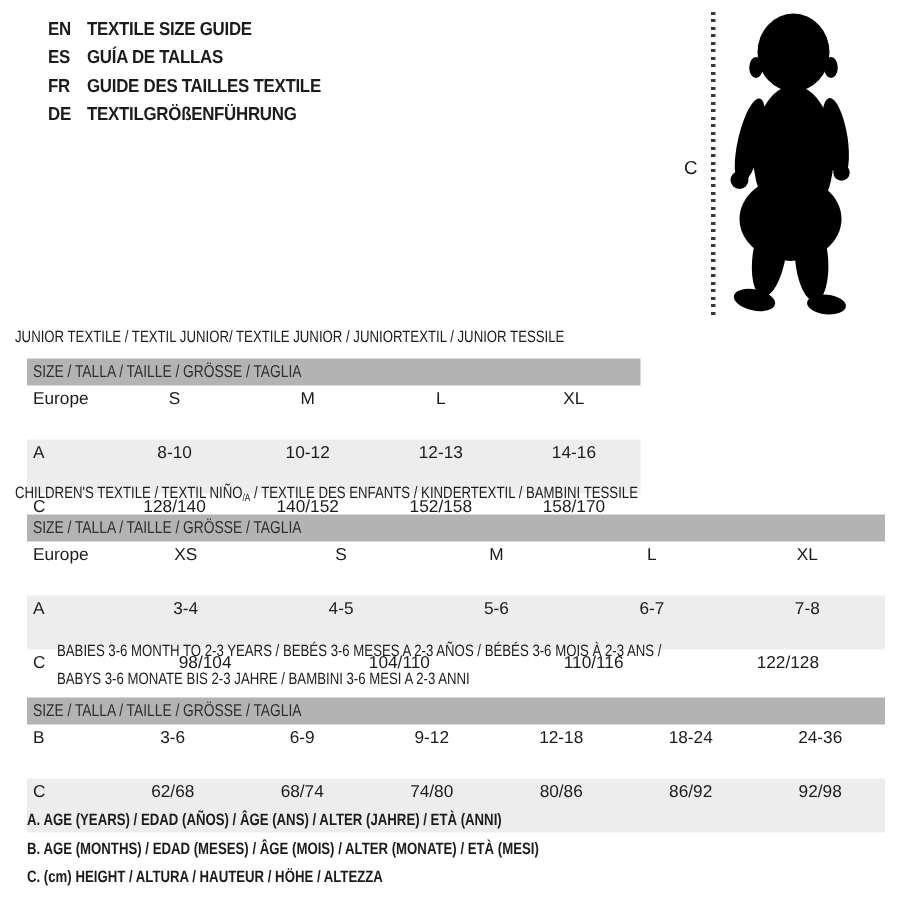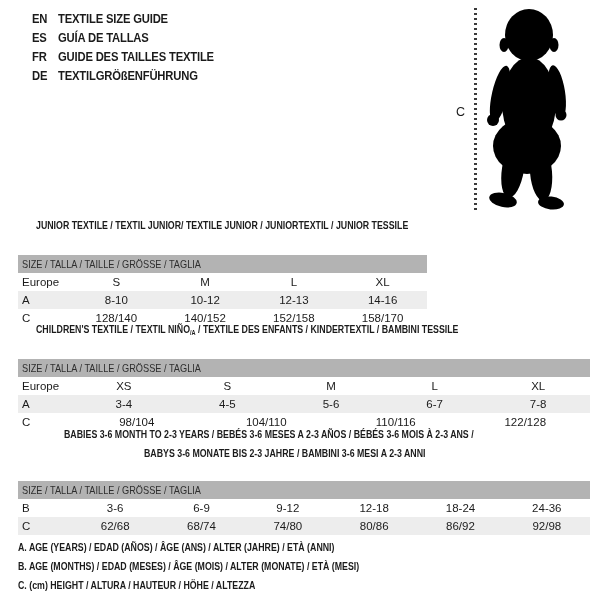--- a/index.html
+++ b/index.html
@@ -19,29 +19,29 @@
 
   
   .c-mark{position:absolute;left:456px;top:105px;font-size:12.5px;line-height:14px;}
   .dotline{
     position:absolute;left:474px;top:8px;width:3px;height:202px;
     background:repeating-linear-gradient(to bottom,#3a3a3a 0 2px,transparent 2px 5px);
   }
   .baby{position:absolute;left:479px;top:6px;}
 
   
-  .ttl{position:absolute;left:36px;font-size:11px;font-weight:700;line-height:19px;white-space:nowrap;text-align:center;}
-  .tbl{position:absolute;left:18px;margin-top:16px;}
+  .ttl{position:absolute;left:10px;font-size:11px;font-weight:400;line-height:19px;white-space:nowrap;}
+  .tbl{position:absolute;left:18px;}
   .w1{width:409px;}
   .w2{width:572px;}
   .bar{
     height:18px;line-height:18px;background:var(--header_bar,#b3b3b3);
     font-size:11.5px;color:#2e2e2e;padding-left:4px;box-sizing:border-box;overflow:hidden;
   }
-  .trow{display:flex;height:18px;line-height:18px;font-size:11.5px;}
+  .trow{display:flex;height:36px;line-height:18px;font-size:11.5px;}
   .trow.alt{background:var(--row_alt,#ededed);}
   .lab{flex:0 0 54px;width:54px;padding-left:4px;box-sizing:border-box;}
   .cell{flex:1;text-align:center;}
   .subA{font-size:7px;vertical-align:-2px;}
 
   
   .foot{position:absolute;left:18px;top:538px;}
   .frow{line-height:19px;font-size:11px;font-weight:700;white-space:nowrap;}
 </style>
 </head>

